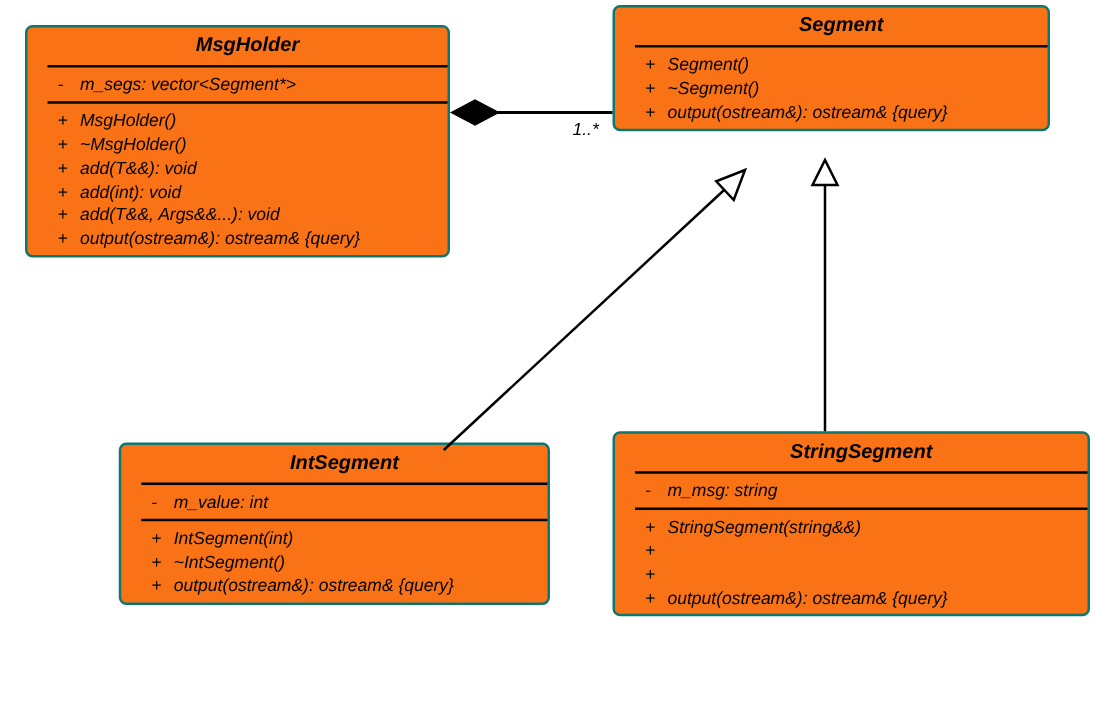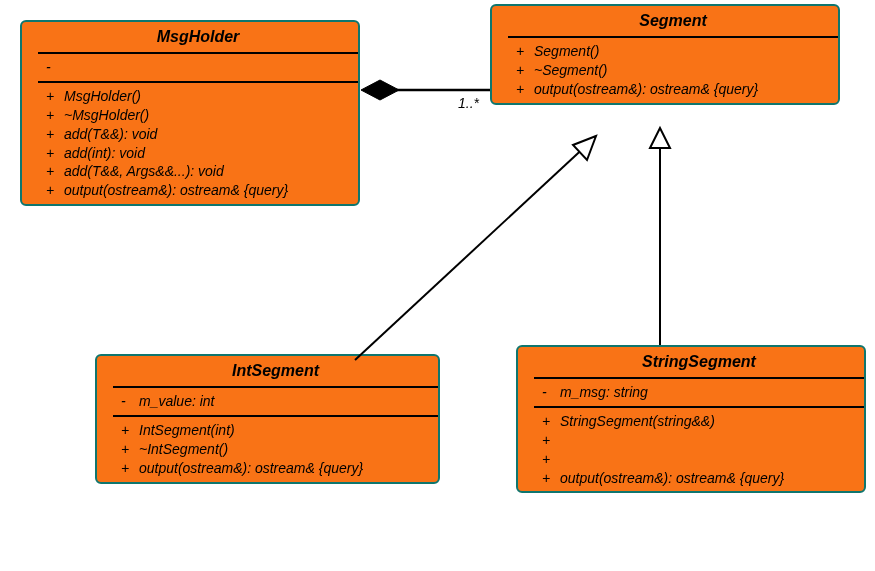--- a/index.html
+++ b/index.html
@@ -62,20 +62,21 @@
   }
 </style>
 </head>
 <body>
 
 <div class="class-box" style="left:20px; top:20px; width:340px;">
   <div class="class-title">MsgHolder</div>
   <div class="class-section">
     <div class="row">
       <span class="vis">-</span>
+      <span>m_segs: vector&lt;Segment*&gt;</span>
     </div>
   </div>
   <div class="class-section">
     <div class="row">
       <span class="vis">+</span>
       <span>MsgHolder()</span>
     </div>
     <div class="row">
       <span class="vis">+</span>
       <span>~MsgHolder()</span>
@@ -134,21 +135,21 @@
       <span class="vis">+</span>
       <span>~IntSegment()</span>
     </div>
     <div class="row">
       <span class="vis">+</span>
       <span>output(ostream&amp;): ostream&amp; {query}</span>
     </div>
   </div>
 </div>
 
-<div class="class-box" style="left:516px; top:345px; width:350px;">
+<div class="class-box" style="left:490px; top:345px; width:382px;">
   <div class="class-title">StringSegment</div>
   <div class="class-section">
     <div class="row">
       <span class="vis">-</span>
       <span>m_msg: string</span>
     </div>
   </div>
   <div class="class-section">
     <div class="row">
       <span class="vis">+</span>

